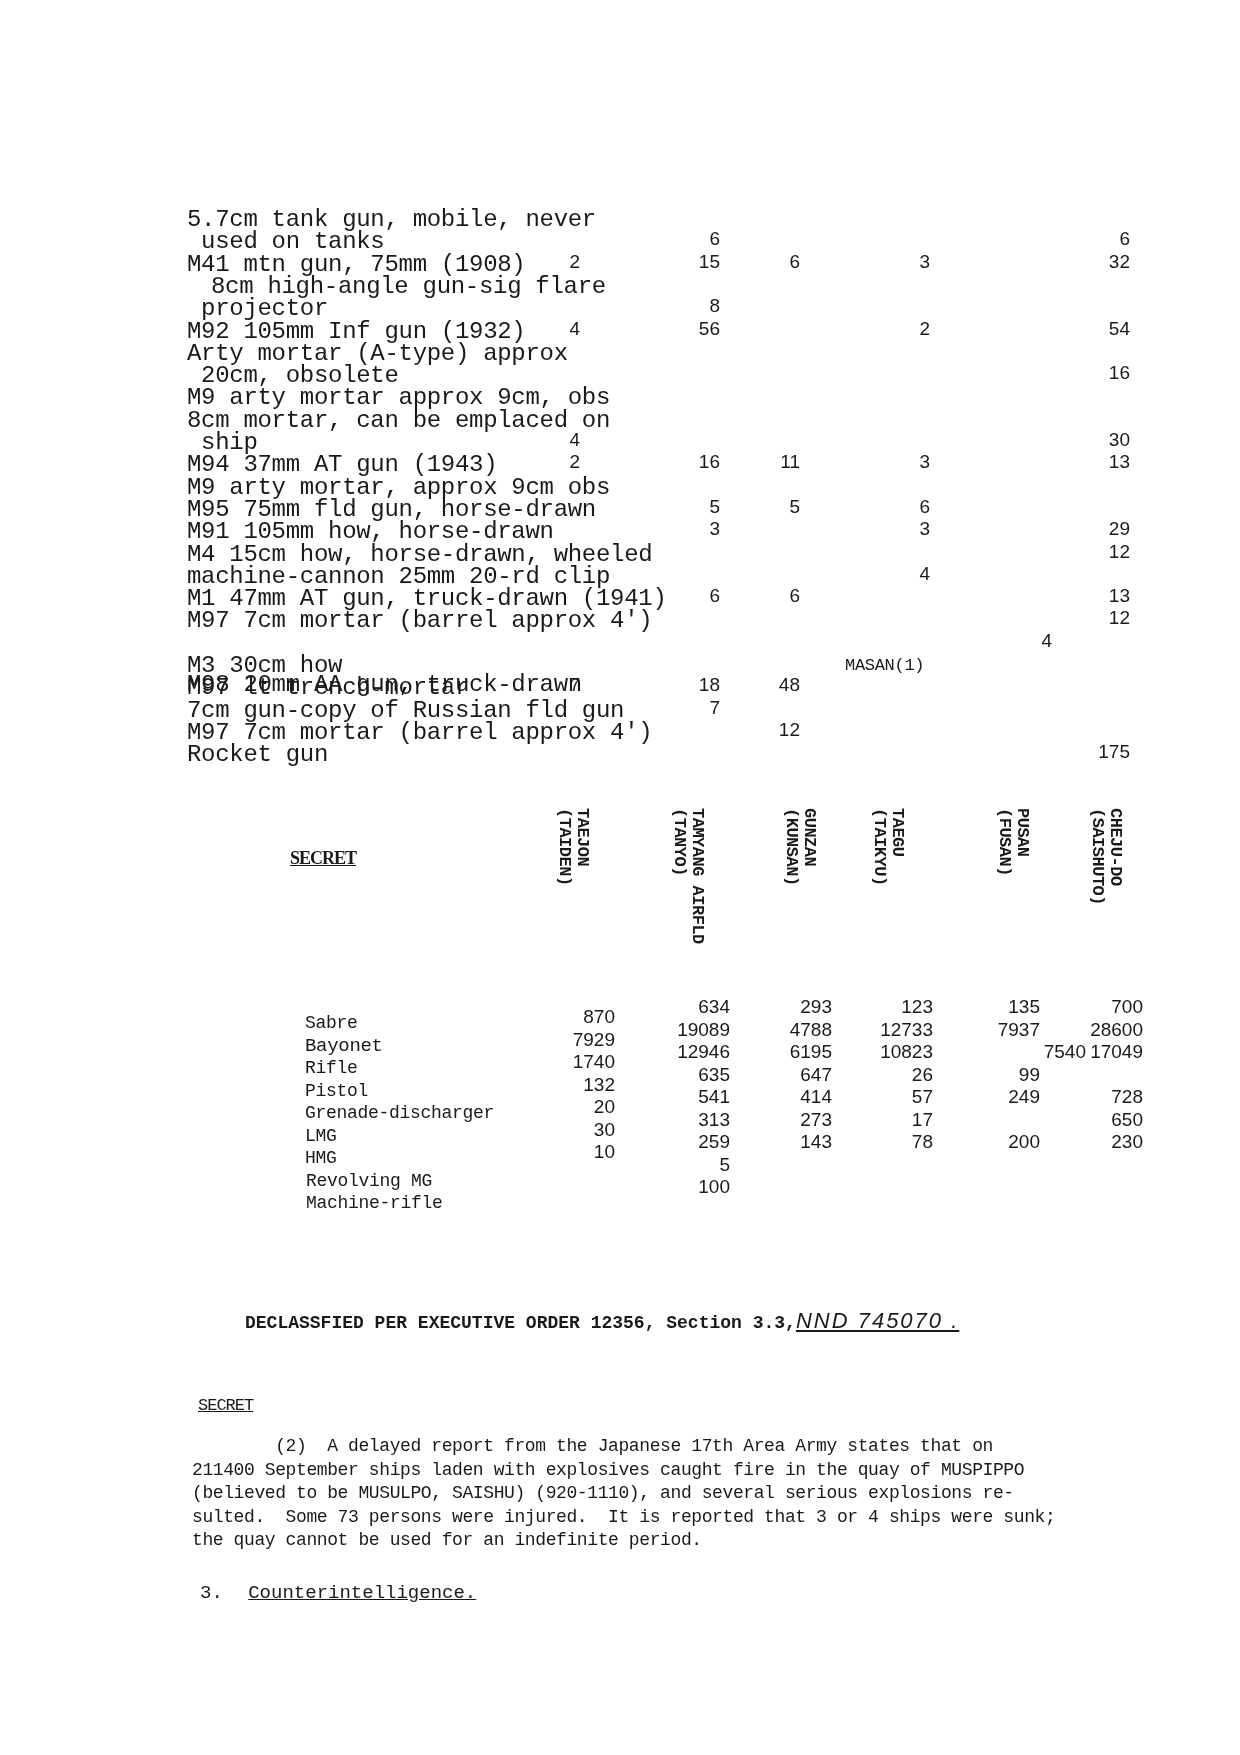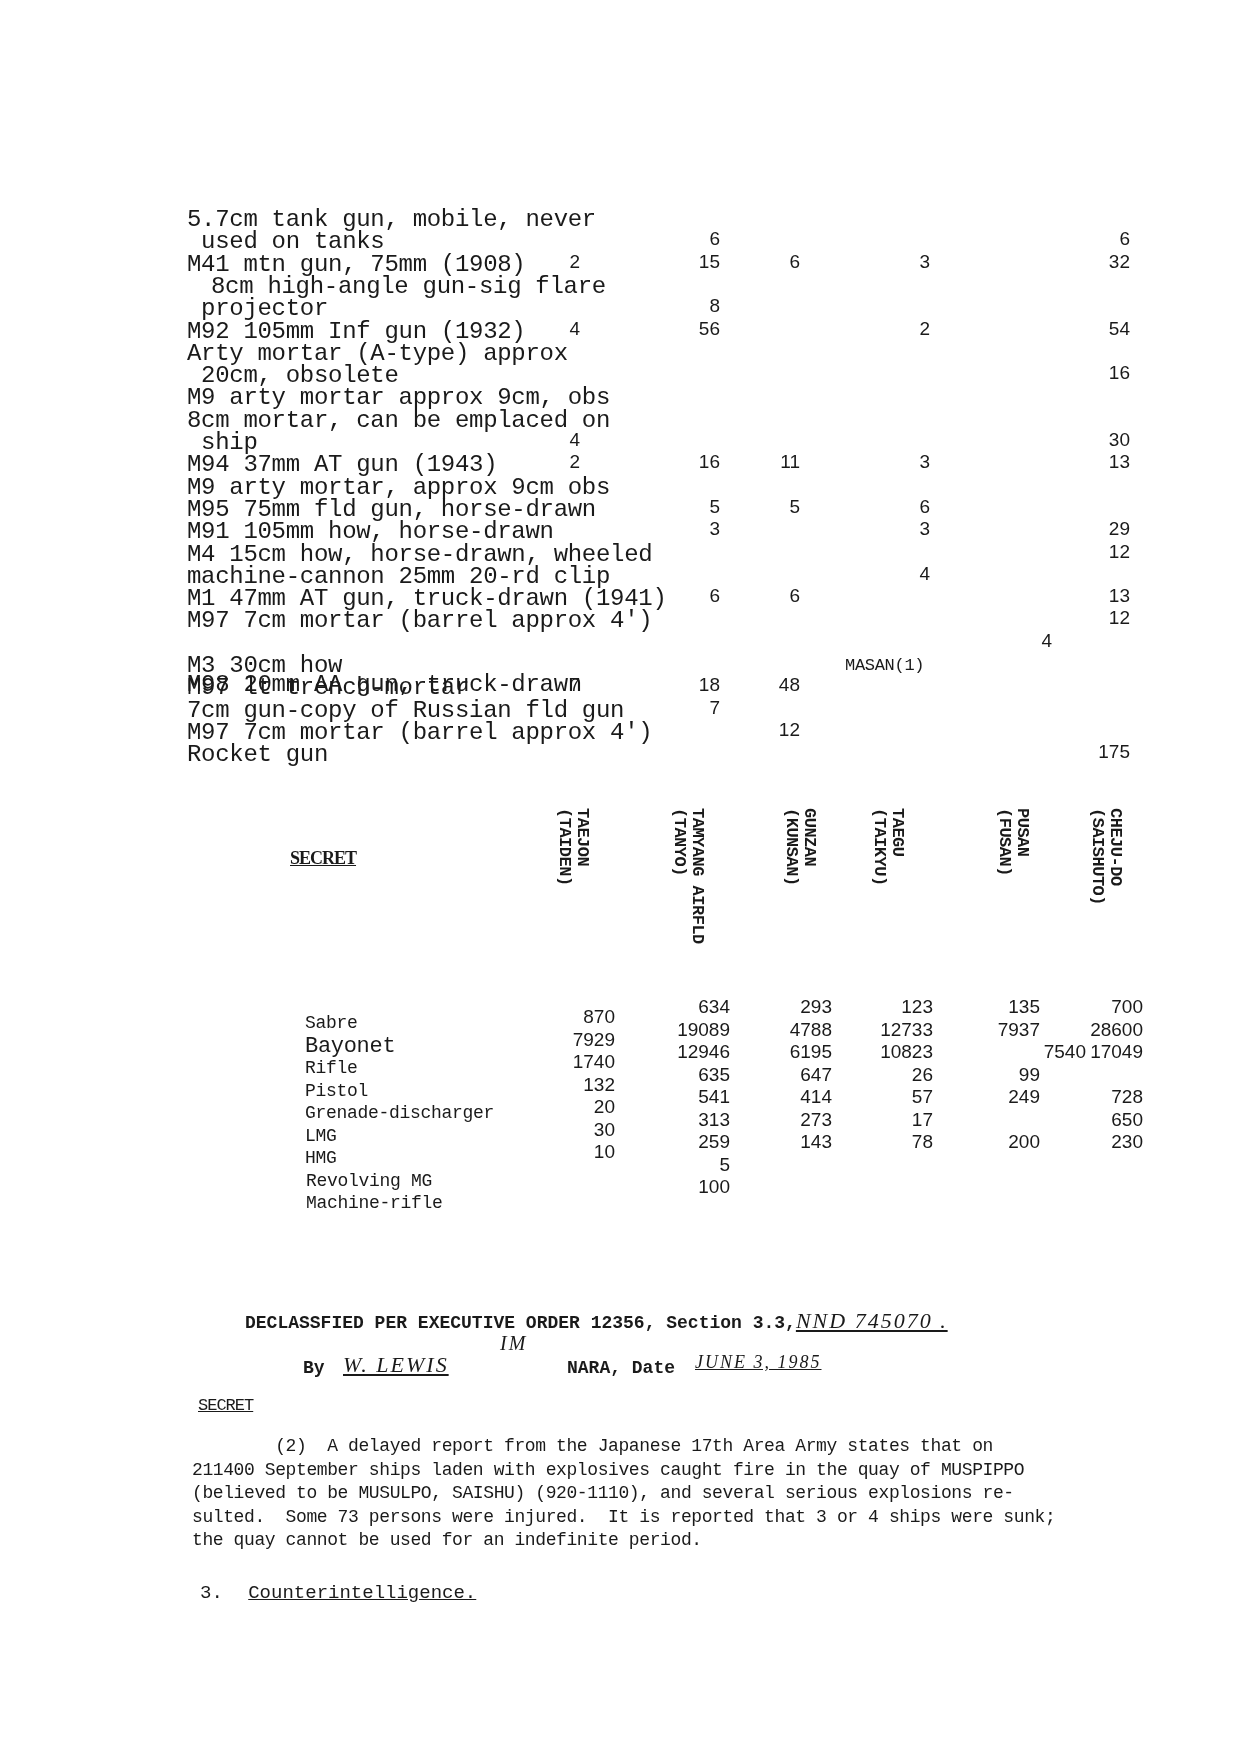--- a/index.html
+++ b/index.html
@@ -6,21 +6,21 @@
   body { width: 1240px; height: 1755px; position: relative; overflow: hidden;
          font-family: "Liberation Mono", "DejaVu Sans Mono", monospace; color: #1a1a1a; }
   .page { position: absolute; left: 0; top: 0; width: 1240px; height: 1755px; }
   .tw { font-family: "Liberation Mono", "DejaVu Sans Mono", monospace; font-size: 24px; line-height: 23px; letter-spacing: -0.3px; }
   .abs { position: absolute; white-space: pre; }
   .num { position: absolute; font-family: "Liberation Sans", "DejaVu Sans", sans-serif; font-size: 19px; text-align: right; width: 70px; }
   .vhead { position: absolute; top: 808px; writing-mode: vertical-rl; font-family: "Liberation Mono", monospace; font-size: 17px; font-weight: bold; line-height: 18px; letter-spacing: -0.5px; }
   .secret-stamp { position: absolute; font-family: "Liberation Serif", serif; font-size: 18px; font-weight: bold; text-decoration: underline; letter-spacing: -1px; }
   .korean { position: absolute; left: 195px; top: 1250px; font-family: "DejaVu Sans", sans-serif; font-size: 25px; letter-spacing: -1px; }
   .declass { position: absolute; left: 245px; top: 1308px; font-family: "Liberation Mono", monospace; font-size: 18px; font-weight: bold; }
-  .hand { font-family: Liberation Serif, serif; font-style: italic; font-weight: normal; text-decoration: underline; font-size: 22px; letter-spacing: 2px; }
+  .hand { font-family: Liberation Sans, sans-serif; font-style: italic; font-weight: normal; text-decoration: underline; font-size: 22px; letter-spacing: 2px; }
   .para { position: absolute; left: 192px; top: 1435px; width: 960px; font-family: "Liberation Mono", monospace; font-size: 18px; line-height: 23.5px; white-space: pre; letter-spacing: -0.4px; }
   .section { position: absolute; left: 200px; top: 1582px; font-family: "Liberation Mono", monospace; font-size: 19px; }
   .section u { text-decoration: underline; }
 </style>
 </head>
 <body>
 
 <div class="page">
 
   <div id="art-labels">
@@ -105,21 +105,21 @@
       <div class="vhead" style="left: 995px; white-space: pre;">PUSAN
 (FUSAN)</div>
       <div class="vhead" style="left: 1088px; white-space: pre;">CHEJU-DO
 (SAISHUTO)</div>
     </div>
 
   <div class="secret-stamp" style="left:290px; top:848px;">SECRET</div>
 
   <div id="arms-labels">
       <div class="abs tw" style="left: 305px; top: 1012px; font-size: 18px;">Sabre</div>
-      <div class="abs tw" style="left: 305px; top: 1034.5px; font-size: 22px;">Bayonet</div>
+      <div class="abs tw" style="left: 305px; top: 1034.5px; font-size: 19px;">Bayonet</div>
       <div class="abs tw" style="left: 305px; top: 1057px; font-size: 18px;">Rifle</div>
       <div class="abs tw" style="left: 305px; top: 1079.5px; font-size: 18px;">Pistol</div>
       <div class="abs tw" style="left: 305px; top: 1102px; font-size: 18px;">Grenade-discharger</div>
       <div class="abs tw" style="left: 305px; top: 1124.5px; font-size: 18px;">LMG</div>
       <div class="abs tw" style="left: 305px; top: 1147px; font-size: 18px;">HMG</div>
       <div class="abs tw" style="left: 306px; top: 1169.5px; font-size: 18px;">Revolving MG</div>
       <div class="abs tw" style="left: 306px; top: 1192px; font-size: 18px;">Machine-rifle</div>
     </div>
   <div id="arms-values">
       <div class="num" style="left: 545px; top: 1006px;">870</div>
@@ -162,27 +162,20 @@
       <div class="num" style="left: 863px; top: 1131px;">78</div>
       <div class="num" style="left: 970px; top: 1131px;">200</div>
       <div class="num" style="left: 1073px; top: 1131px;">230</div>
       <div class="num" style="left: 660px; top: 1153.5px;">5</div>
       <div class="num" style="left: 660px; top: 1176px;">100</div>
     </div>
 
 
   <div class="declass">
     <span>DECLASSFIED PER EXECUTIVE ORDER 12356, Section 3.3,</span><span class="hand">NND 745070 .</span>
-    <div style="position:relative; height:52px;">
-      <span class="hand" style="position:absolute; left:255px; top:-2px; text-decoration:none; font-size:20px;">IM</span>
-      <span style="position:absolute; left:58px; top:24px;">By</span>
-      <span class="hand" style="position:absolute; left:98px; top:18px; display:inline-block; width:210px;">W. LEWIS</span>
-      <span style="position:absolute; left:322px; top:24px;">NARA, Date</span>
-      <span class="hand" style="position:absolute; left:450px; top:18px; font-size:18px;">JUNE 3, 1985</span>
-    </div>
   </div>
 
   <div class="secret-stamp" style="left:198px; top:1396px; font-weight:normal; font-family:'Liberation Mono', monospace; font-size:17px;">SECRET</div>
 
   <div class="para" id="para">        (2)  A delayed report from the Japanese 17th Area Army states that on
 211400 September ships laden with explosives caught fire in the quay of MUSPIPPO
 (believed to be MUSULPO, SAISHU) (920-1110), and several serious explosions re-
 sulted.  Some 73 persons were injured.  It is reported that 3 or 4 ships were sunk;
 the quay cannot be used for an indefinite period.</div>
 

